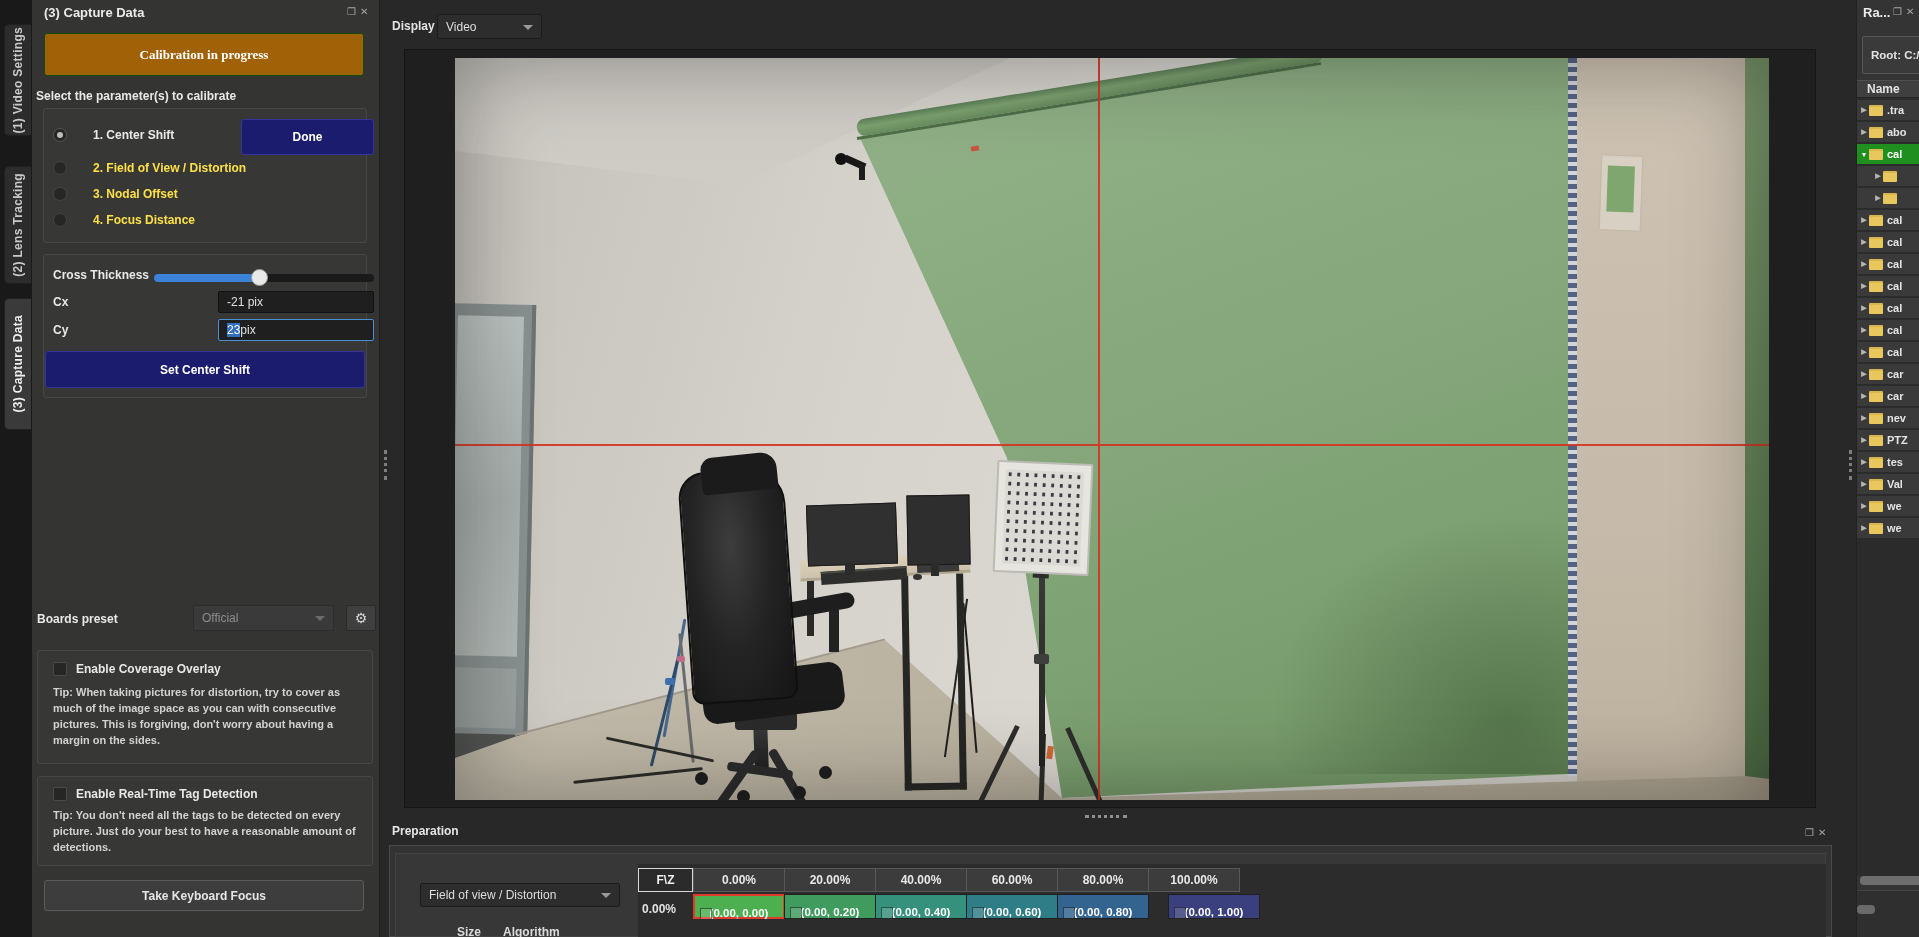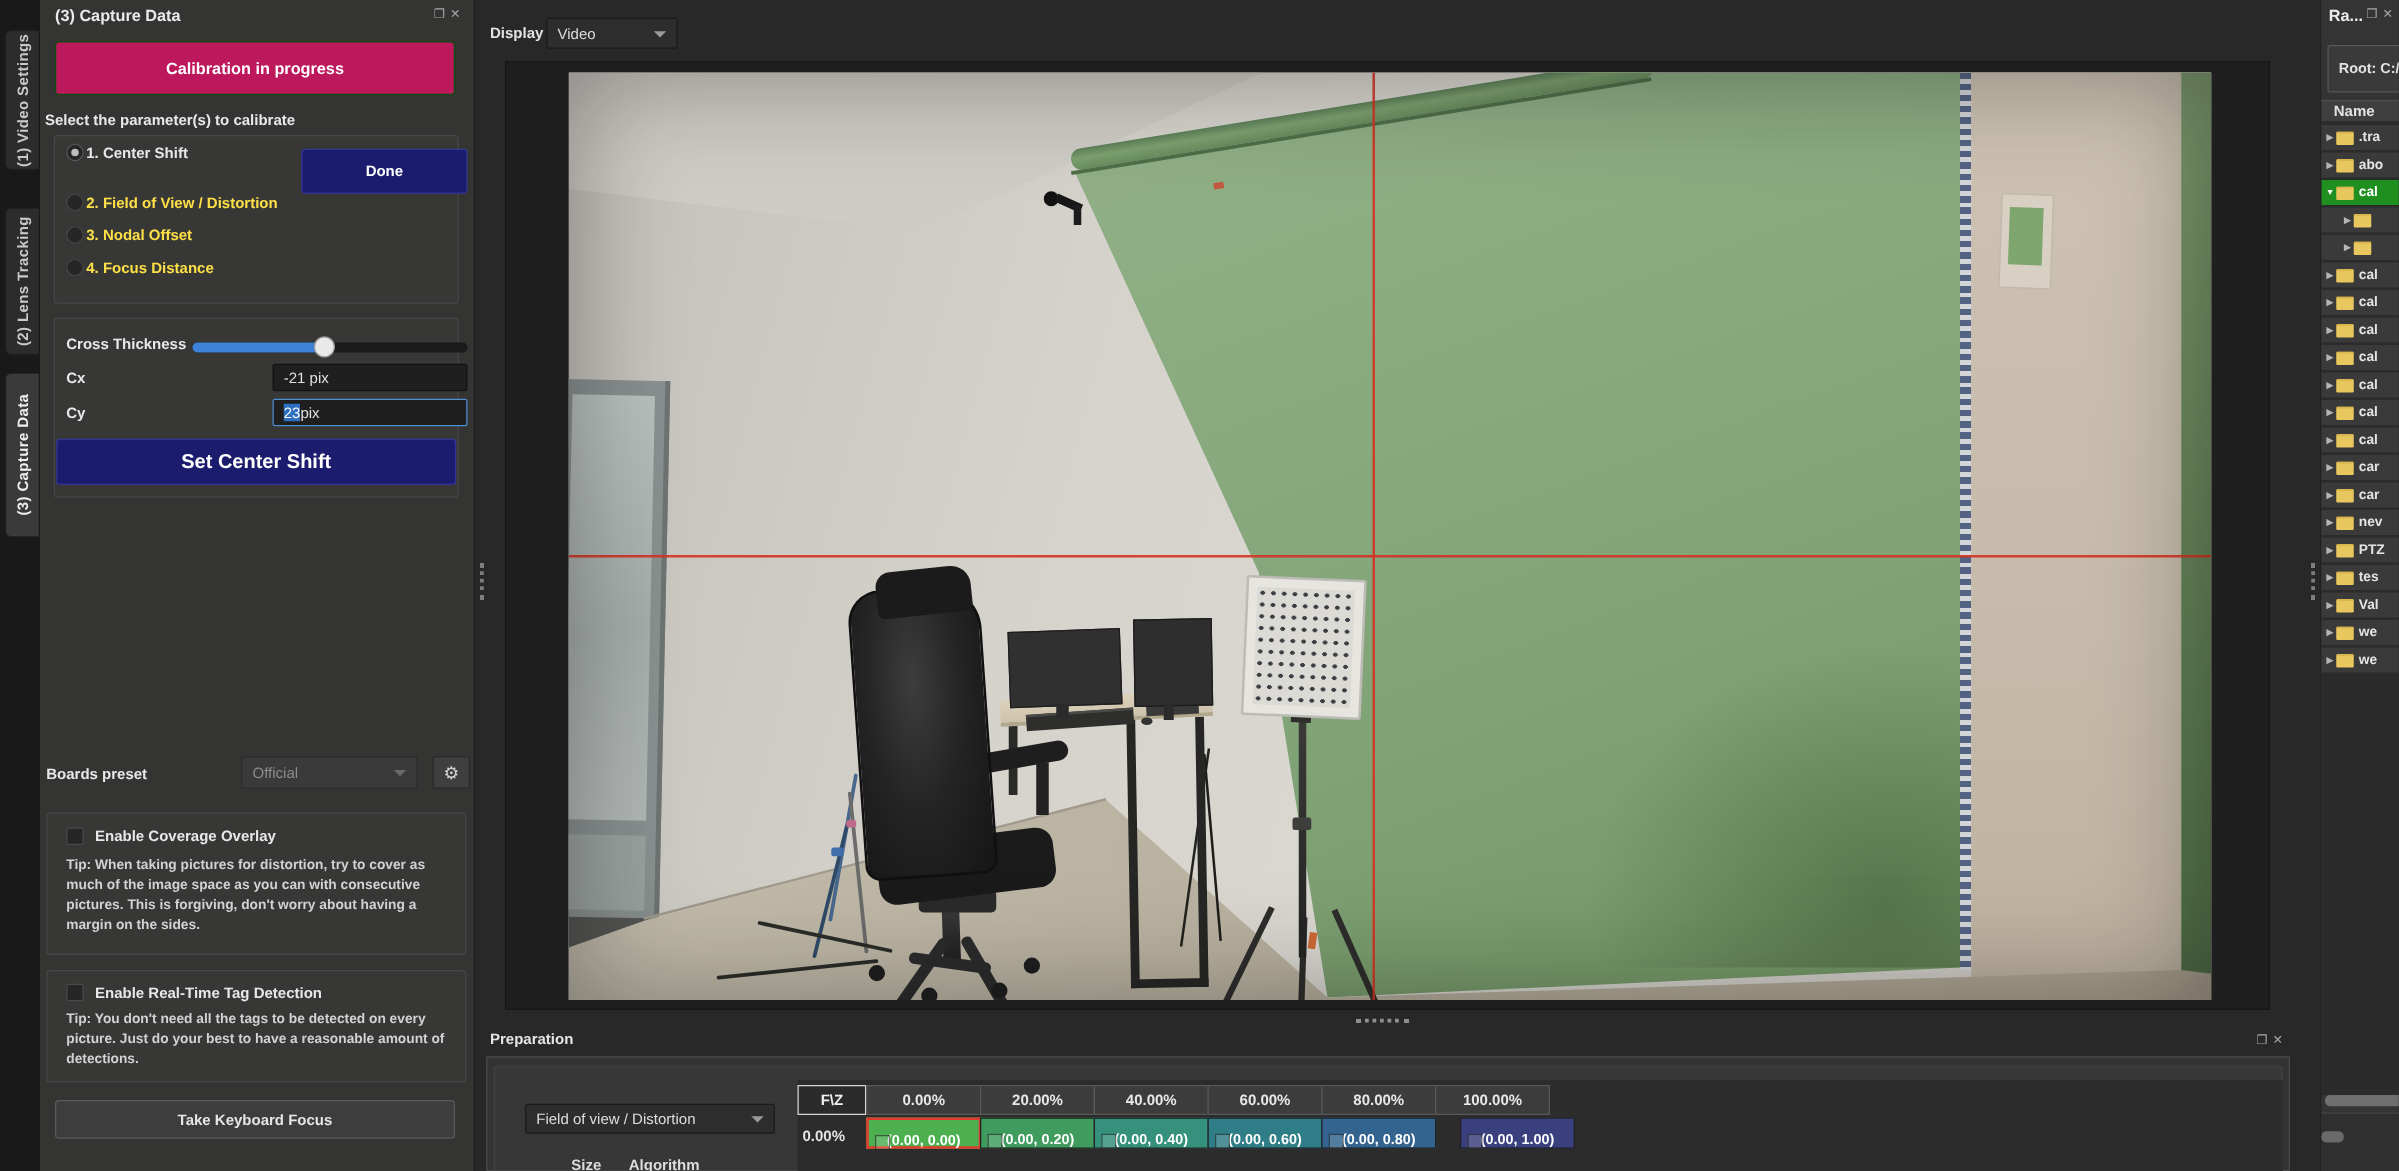--- a/index.html
+++ b/index.html
@@ -17,21 +17,21 @@
   
   #capture-panel{position:absolute;left:32px;top:0;width:348px;height:937px;background:#343433;border-right:1px solid #1f1f1f}
   .panel-title{position:absolute;left:12px;top:5px;font-size:13px;font-weight:700;color:#eaeaea}
   .win-icons{position:absolute;display:flex;gap:4px;color:#a5a5a5;font-size:10px;line-height:10px}
   .win-icons span{cursor:pointer}
   .big-btn{position:absolute;display:flex;align-items:center;justify-content:center;font-size:13px;
     font-weight:700;color:#fff;border-radius:3px;cursor:pointer}
   #calib-btn{left:12px;top:33px;width:320px;height:43px;background:#1e7d1e;border:1px solid #0e4d0e}
   .section-label{position:absolute;font-size:12px;font-weight:700;color:#e8e8e8}
   .groupbox{position:absolute;border:1px solid #474747;border-radius:3px;background:#373736}
-  .param-row{display:flex;gap:2px;height:26px;padding-left:9px}
+  .param-row{display:flex;align-items:center;gap:26px;height:26px;padding-left:9px}
   .param-row.first{height:40px}
   .radio{width:14px;height:14px;border-radius:50%;background:#262626;border:1px solid #565656;position:relative;flex:none}
   .radio.on::after{content:"";position:absolute;left:3px;top:3px;width:6px;height:6px;border-radius:50%;background:#bdbdbd}
   .param-label{font-size:12px;font-weight:700;color:#e8e8e8}
   .param-row.disabled .param-label{color:#fde047}
   .param-row.disabled .radio{border-color:#454545}
   .navy-btn{background:#1b1c6e;border:1px solid #34349a}
   #done-btn{left:197px;top:10px;width:133px;height:36px;font-size:12px}
   .field-label{position:absolute;font-size:12px;font-weight:700;color:#e8e8e8}
   .slider-track{position:absolute;left:110px;top:19px;width:220px;height:8px;background:#1a1a1a;border-radius:4px}
@@ -171,21 +171,21 @@
       <span>(3) Capture Data</span>
     </div>
   </div>
 
 <div id="capture-panel">
   <div class="panel-title">(3) Capture Data</div>
   <div class="win-icons" style="left:315px;top:7px">
     <span>❐</span>
     <span>✕</span>
   </div>
-  <div id="calib-btn" class="big-btn" style="background: #be185d;">Calibration in progress</div>
+  <div id="calib-btn" class="big-btn" style="background: #a16207; font-family: Liberation Serif, serif;">Calibration in progress</div>
   <div class="section-label" style="left:4px;top:89px">Select the parameter(s) to calibrate</div>
 
   <div class="groupbox" style="left:11px;top:108px;width:324px;height:135px">
     <div style="position:absolute;left:0;top:6px;width:324px">
         <div class="param-row first">
           <span class="radio on"></span>
           <span class="param-label">1. Center Shift</span>
         </div>
         <div class="param-row disabled">
           <span class="radio"></span>
@@ -211,21 +211,21 @@
     </div>
     <div class="field-label" style="left:9px;top:40px">Cx</div>
     <div class="text-field" style="top:36px">
         <span>-21 pix</span>
       </div>
     <div class="field-label" style="left:9px;top:68px">Cy</div>
     <div class="text-field focused" style="top:64px">
       <span class="sel-text" style="background: rgb(47, 111, 192);">23</span>
         <span> pix</span>
     </div>
-    <div class="big-btn navy-btn" style="left: 1px; top: 96px; width: 320px; height: 37px; font-size: 16px; background: rgb(27, 28, 110);">Set Center Shift</div>
+    <div class="big-btn navy-btn" style="left: 1px; top: 96px; width: 320px; height: 37px; font-size: 12px; background: rgb(27, 28, 110);">Set Center Shift</div>
   </div>
 
   <div class="field-label" style="left:5px;top:612px">Boards preset</div>
   <div class="dropdown disabled" style="left:161px;top:605px;width:141px;height:26px">
     <span>Official</span>
       <span class="arr"></span>
   </div>
   <div class="gear-btn" style="left:314px;top:605px">
     <span>⚙</span>
   </div>

